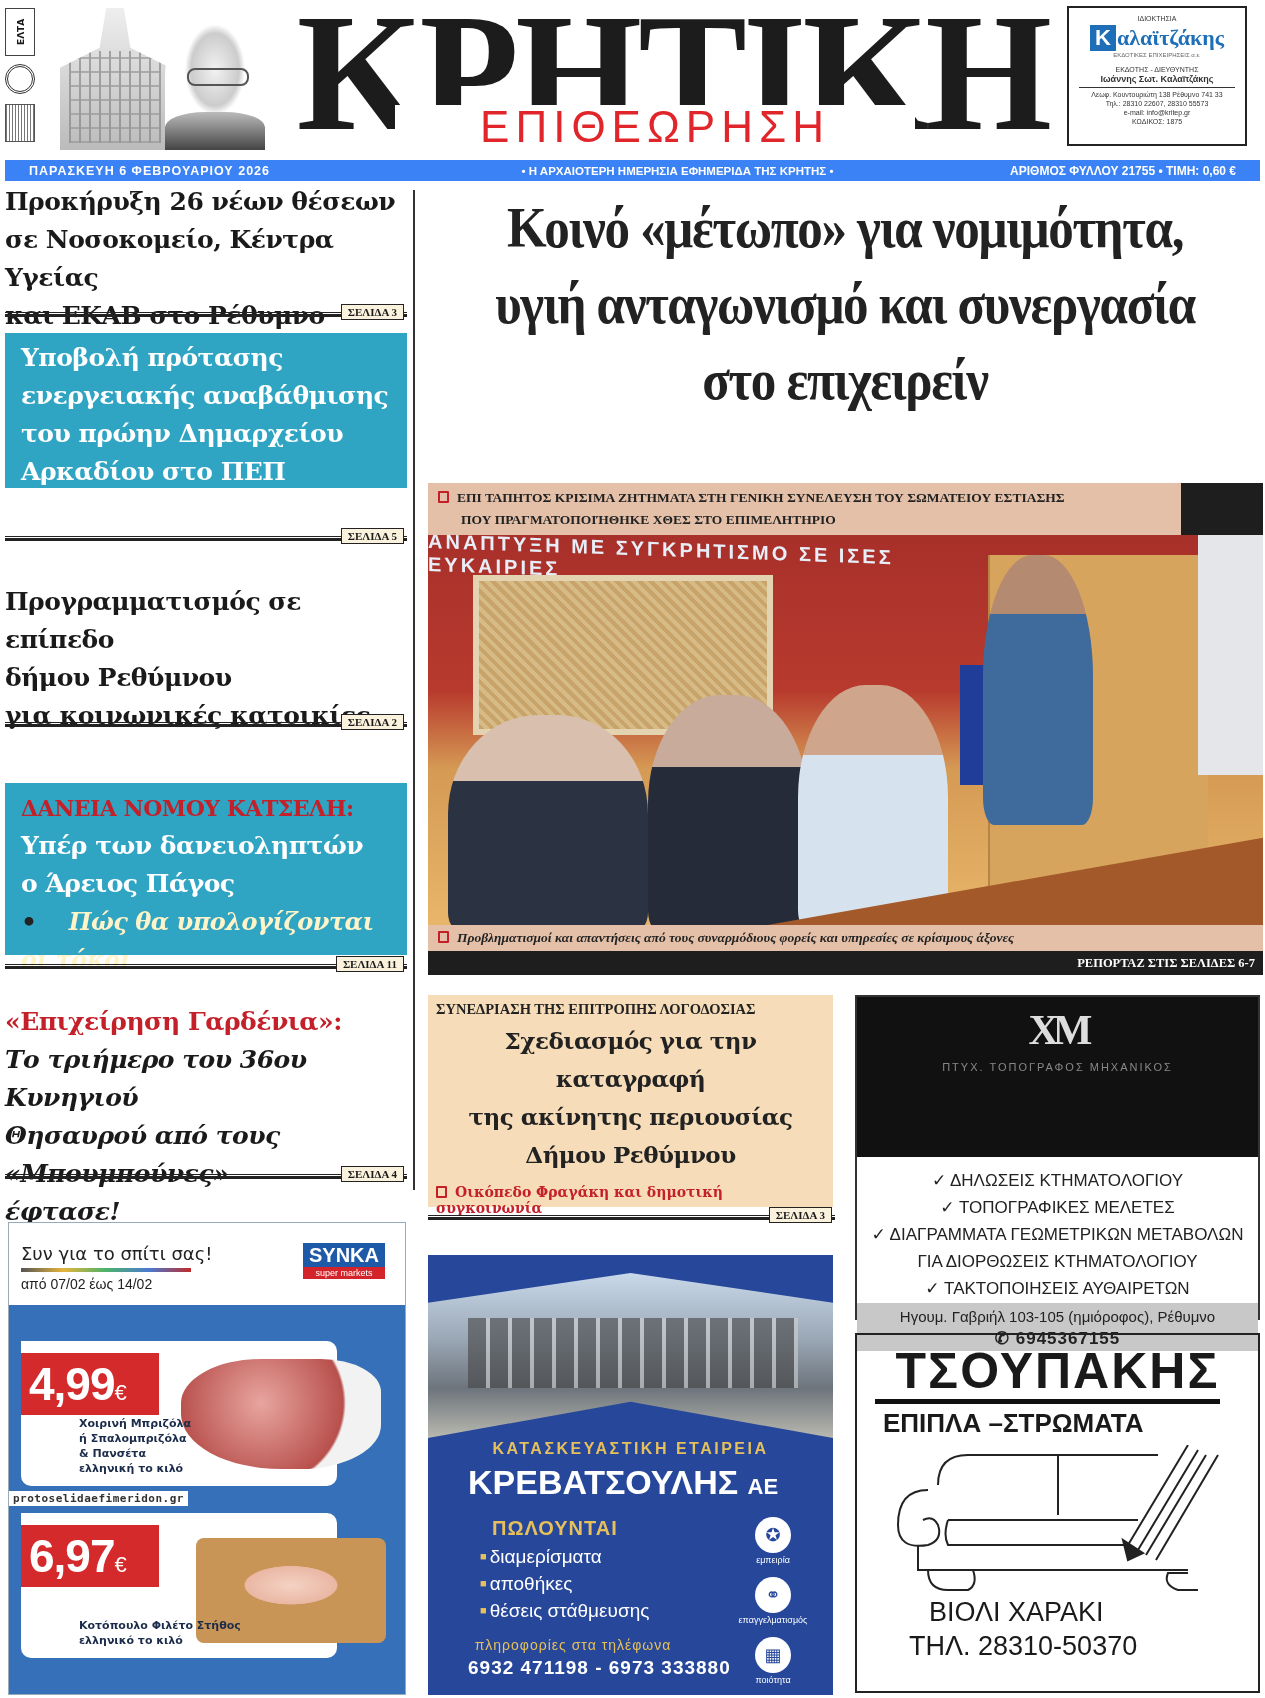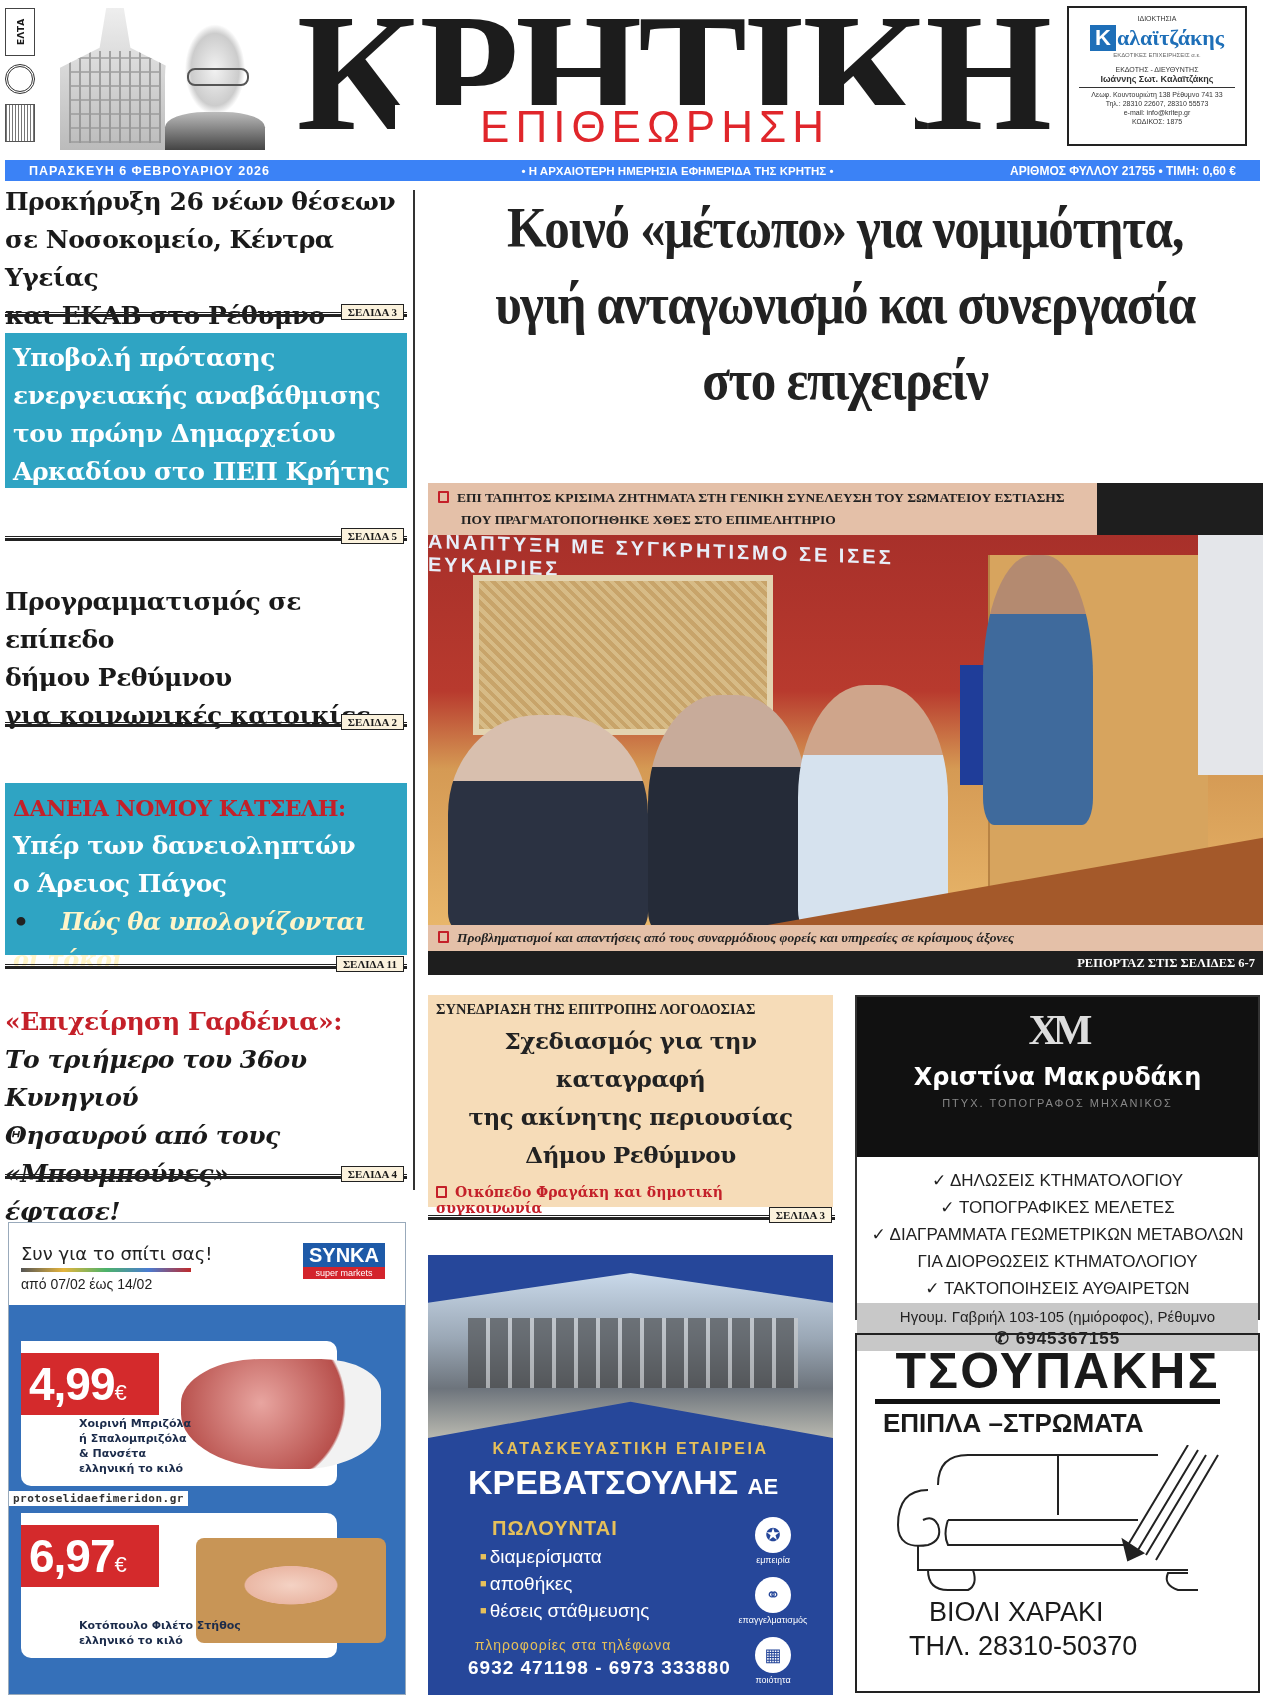--- a/index.html
+++ b/index.html
@@ -37,34 +37,34 @@
   .date-bar .issue { width: 320px; text-align: right; font-size: 12px; }
 
   
   .left-col { position: absolute; left: 5px; top: 183px; width: 402px; }
   .vrule { position: absolute; left: 413px; top: 190px; width: 2px; height: 1000px; background: #333; }
   .story { position: absolute; left: 0; width: 402px; }
   .story h2 { font-family: "DejaVu Serif", serif; font-weight: bold; font-size: 25px; line-height: 38px; letter-spacing: -0.5px; color: #1a1a1a; }
   .page-ref { position: absolute; right: 0; height: 18px; display: flex; align-items: center; }
   .page-ref .line { position: absolute; right: 0; bottom: 4px; width: 402px; height: 5px; border-top: 1px solid #222; border-bottom: 3px solid #222; }
   .page-ref .tag { position: relative; z-index: 2; background: #fbf2dd; border: 1px solid #222; font: bold 11px "Liberation Serif", serif; padding: 1px 6px; margin-right: 3px; }
-  .teal { background: #2fa4c3; padding: 6px 8px 8px; }
+  .teal { background: #2fa4c3; padding: 6px 16px 8px; }
   .teal h2 { color: #fff; font-size: 25px; line-height: 38px; }
   .teal .red { color: #c42029; font-size: 22px; line-height: 34px; }
   .teal .italic { color: #fff4c8; font-style: italic; font-size: 24px; margin-left: 24px; }
   .teal .dot { color: #222; }
   .red-title { color: #c42029 !important; }
   .ital { font-style: italic; }
 
   
   .headline { position: absolute; left: 425px; top: 190px; width: 840px; text-align: center; font-family: "Liberation Serif", serif; font-weight: bold; font-size: 58px; line-height: 76px; letter-spacing: -1.5px; color: #222; transform: scaleX(0.88); transform-origin: center top; }
 
   
   .photo-story { position: absolute; left: 428px; top: 483px; width: 835px; height: 492px; background: #1e1e1e; }
-  .kicker-bar { position: absolute; left: 0; top: 0; width: 669px; height: 52px; background: #e4c0a8; padding: 4px 10px; font: bold 13.5px "Liberation Serif", serif; line-height: 22px; color: #222; }
+  .kicker-bar { position: absolute; left: 0; top: 0; width: 753px; height: 52px; background: #e4c0a8; padding: 4px 10px; font: bold 13.5px "Liberation Serif", serif; line-height: 22px; color: #222; }
   .box-icon { display: inline-block; width: 11px; height: 12px; border: 2px solid #c42029; border-radius: 1px; margin-right: 8px; vertical-align: -1px; }
   .photo { position: absolute; left: 0; top: 52px; width: 835px; height: 390px; background: linear-gradient(180deg,#a8302a 0%, #b83a2e 40%, #d59a54 60%, #e8b66a 100%); overflow: hidden; }
   .banner-text { position: absolute; left: 0; top: 4px; width: 520px; color: #e8eef8; font: bold 20px "Liberation Sans", sans-serif; letter-spacing: 3px; transform: skewY(2deg); }
   .map { position: absolute; left: 45px; top: 40px; width: 300px; height: 160px; background: repeating-linear-gradient(45deg,#c8a46a 0 4px,#d7bb86 4px 8px); border: 6px solid #e3d3b0; }
   .flag { position: absolute; left: 532px; top: 130px; width: 40px; height: 120px; background: #1f3d99; }
   .cab { position: absolute; left: 560px; top: 20px; width: 220px; height: 380px; background: #d7a45e; border-left: 2px solid #b88344; }
   .screen { position: absolute; left: 770px; top: 0; width: 70px; height: 240px; background: #e4e6ea; }
   .person { position: absolute; border-radius: 45% 45% 10% 10%; }
   .p1 { left: 20px; top: 180px; width: 200px; height: 220px; background: linear-gradient(180deg,#d8bfae 0 30%, #2b3242 30% 100%); }
   .p2 { left: 220px; top: 160px; width: 160px; height: 240px; background: linear-gradient(180deg,#c8ab9a 0 30%, #252b38 30% 100%); }
@@ -282,21 +282,20 @@
   </div>
 </article>
 <div class="page-ref beige-ref">
   <div class="line" style="width:407px;"></div>
   <span class="tag" style="margin-left:auto;">ΣΕΛΙΔΑ 3</span>
 </div>
 
 <aside class="surv">
   <div class="dark">
     <div class="logo">ΧΜ</div>
-    <div class="nm">Χριστίνα Μακρυδάκη</div>
     <div class="pt">ΠΤΥΧ. ΤΟΠΟΓΡΑΦΟΣ ΜΗΧΑΝΙΚΟΣ</div>
   </div>
   <div class="list">
     <div>✓ ΔΗΛΩΣΕΙΣ ΚΤΗΜΑΤΟΛΟΓΙΟΥ</div>
     <div>✓ ΤΟΠΟΓΡΑΦΙΚΕΣ ΜΕΛΕΤΕΣ</div>
     <div>✓ ΔΙΑΓΡΑΜΜΑΤΑ ΓΕΩΜΕΤΡΙΚΩΝ ΜΕΤΑΒΟΛΩΝ</div>
     <div>ΓΙΑ ΔΙΟΡΘΩΣΕΙΣ ΚΤΗΜΑΤΟΛΟΓΙΟΥ</div>
     <div>✓ ΤΑΚΤΟΠΟΙΗΣΕΙΣ ΑΥΘΑΙΡΕΤΩΝ</div>
   </div>
   <div class="addr">

